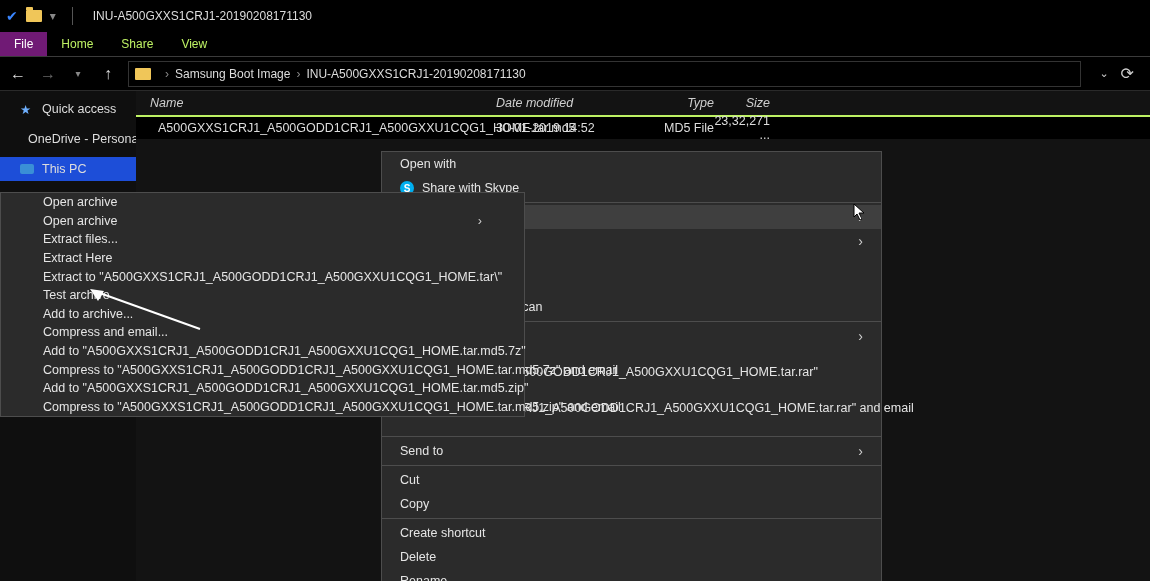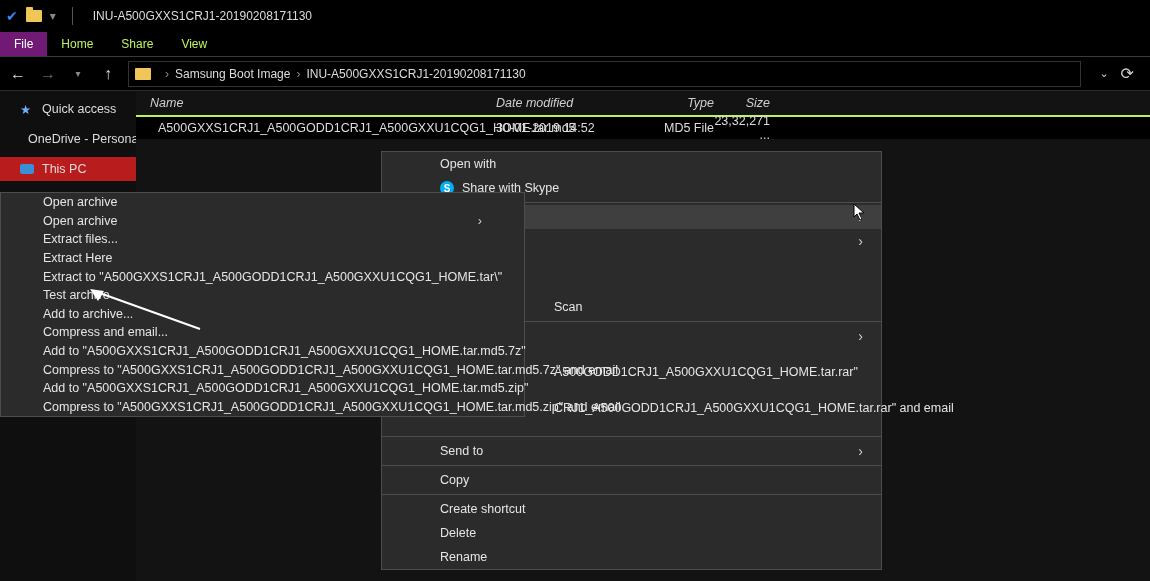--- a/index.html
+++ b/index.html
@@ -29,21 +29,21 @@
   .addr .sep { color:#888; margin:0 6px; }
   .addr-right { display:flex; align-items:center; gap:12px; padding:0 8px; }
   .addr-right span { color:#ccc; cursor:pointer; }
 
   
   .main { display:flex; height: calc(581px - 32px - 24px - 1px - 34px); position:relative; }
 
   
   .sidebar { width: 136px; background:#0f0f0f; padding-top:6px; font-size:12.5px; }
   .side-item { display:flex; align-items:center; gap:8px; padding: 5px 10px 5px 20px; color:#ddd; cursor:pointer; white-space:nowrap;}
-  .side-item.selected { background:#b91c1c; }
+  .side-item.selected { background:#1d4ed8; }
   .side-icon { width:14px; height:14px; display:inline-block; }
   .icon-star { color:#6fb0ff; }
   .icon-cloud { width:14px;height:10px;border-radius:6px;background:#1e78e6; }
   .icon-pc { width:14px;height:10px;background:#3a8fd6;border-radius:2px; }
 
   
   .filelist { flex:1; background:#131313; position:relative; }
   .columns { display:flex; font-size:12.5px; color:#cfcfcf; border-bottom:2px solid #bef264; height:26px; align-items:center;font-style:italic;}
   .col-name { width: 360px; padding-left:14px;}
   .col-date { width:118px;}
@@ -56,21 +56,21 @@
   
   .ctx { position:absolute; background:#2b2b2b; border:1px solid #4d4d4d; font-size:12.5px; color:#e5e5e5; z-index:20; }
   .ctx .item { display:flex; align-items:center; height:20px; padding:0 14px; white-space:nowrap; cursor:pointer; justify-content:space-between;}
   .ctx .sep { height:1px; background:#4d4d4d; margin: 2px 0; }
   .ctx .hover { background:#3f3f3f; }
   .ctx .label { display:flex; align-items:center; gap:8px; }
   .chev { color:#cfcfcf; margin-left:20px; }
 
   
   #ctx-main { left: 381px; top: 151px; width: 501px; }
-  #ctx-main .item { padding: 0 18px; height:24px;margin-left:40px;}
+  #ctx-main .item { padding: 0 18px; height:24px;}
   #ctx-main .item .chev { font-size:14px; }
 
   
   #ctx-7z { left: 0px; top: 192px; width: 525px; z-index:30; }
   #ctx-7z .item { height:18.6px; padding:0 42px;}
 
   
   .arrow-ann { position:absolute; left:90px; top:289px; width:112px; height:42px; z-index:40; pointer-events:none;}
 
   .skype { width:14px;height:14px;border-radius:50%;background:#00aff0;color:#fff;display:flex;align-items:center;justify-content:center;font-size:10px;font-weight:bold;}
@@ -187,20 +187,23 @@
   <div class="item">
       <span class="label" style="padding-left:114px;">CRJ1_A500GODD1CRJ1_A500GXXU1CQG1_HOME.tar.rar" and email</span>
     </div>
   <div class="sep" style="margin-top:16px;"></div>
   <div class="item">
       <span class="label">Send to</span>
       <span class="chev">›</span>
     </div>
   <div class="sep"></div>
   <div class="item">
+      <span class="label">Cut</span>
+    </div>
+  <div class="item">
       <span class="label">Copy</span>
     </div>
   <div class="sep"></div>
   <div class="item">
       <span class="label">Create shortcut</span>
     </div>
   <div class="item">
       <span class="label">Delete</span>
     </div>
   <div class="item">

